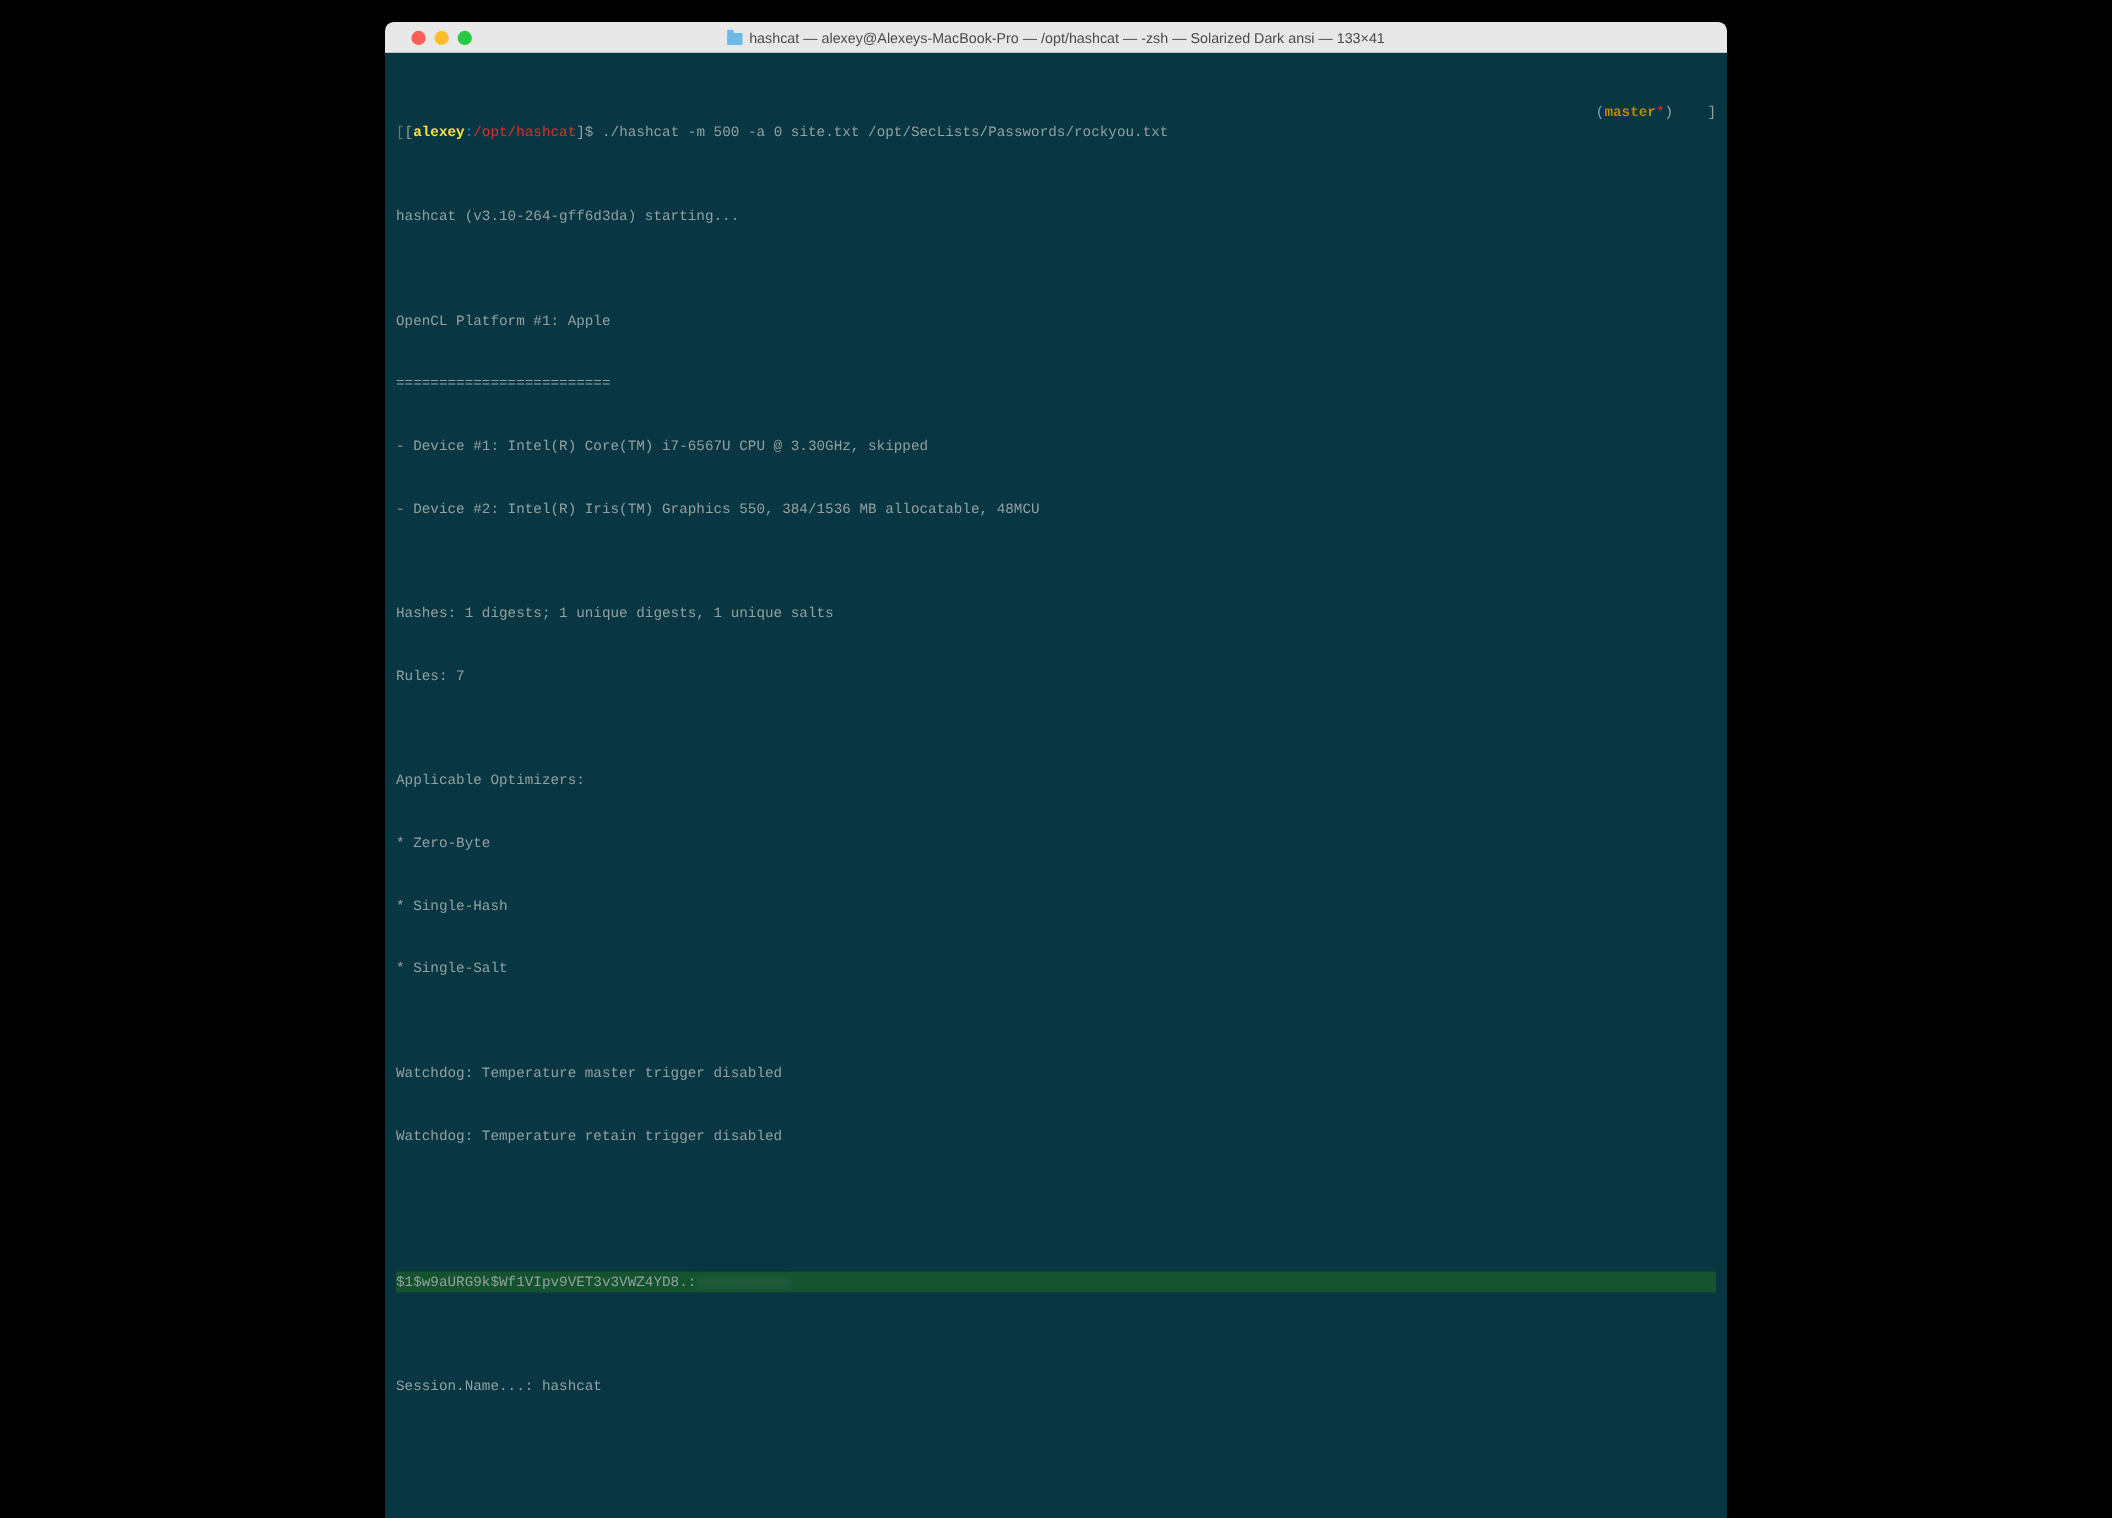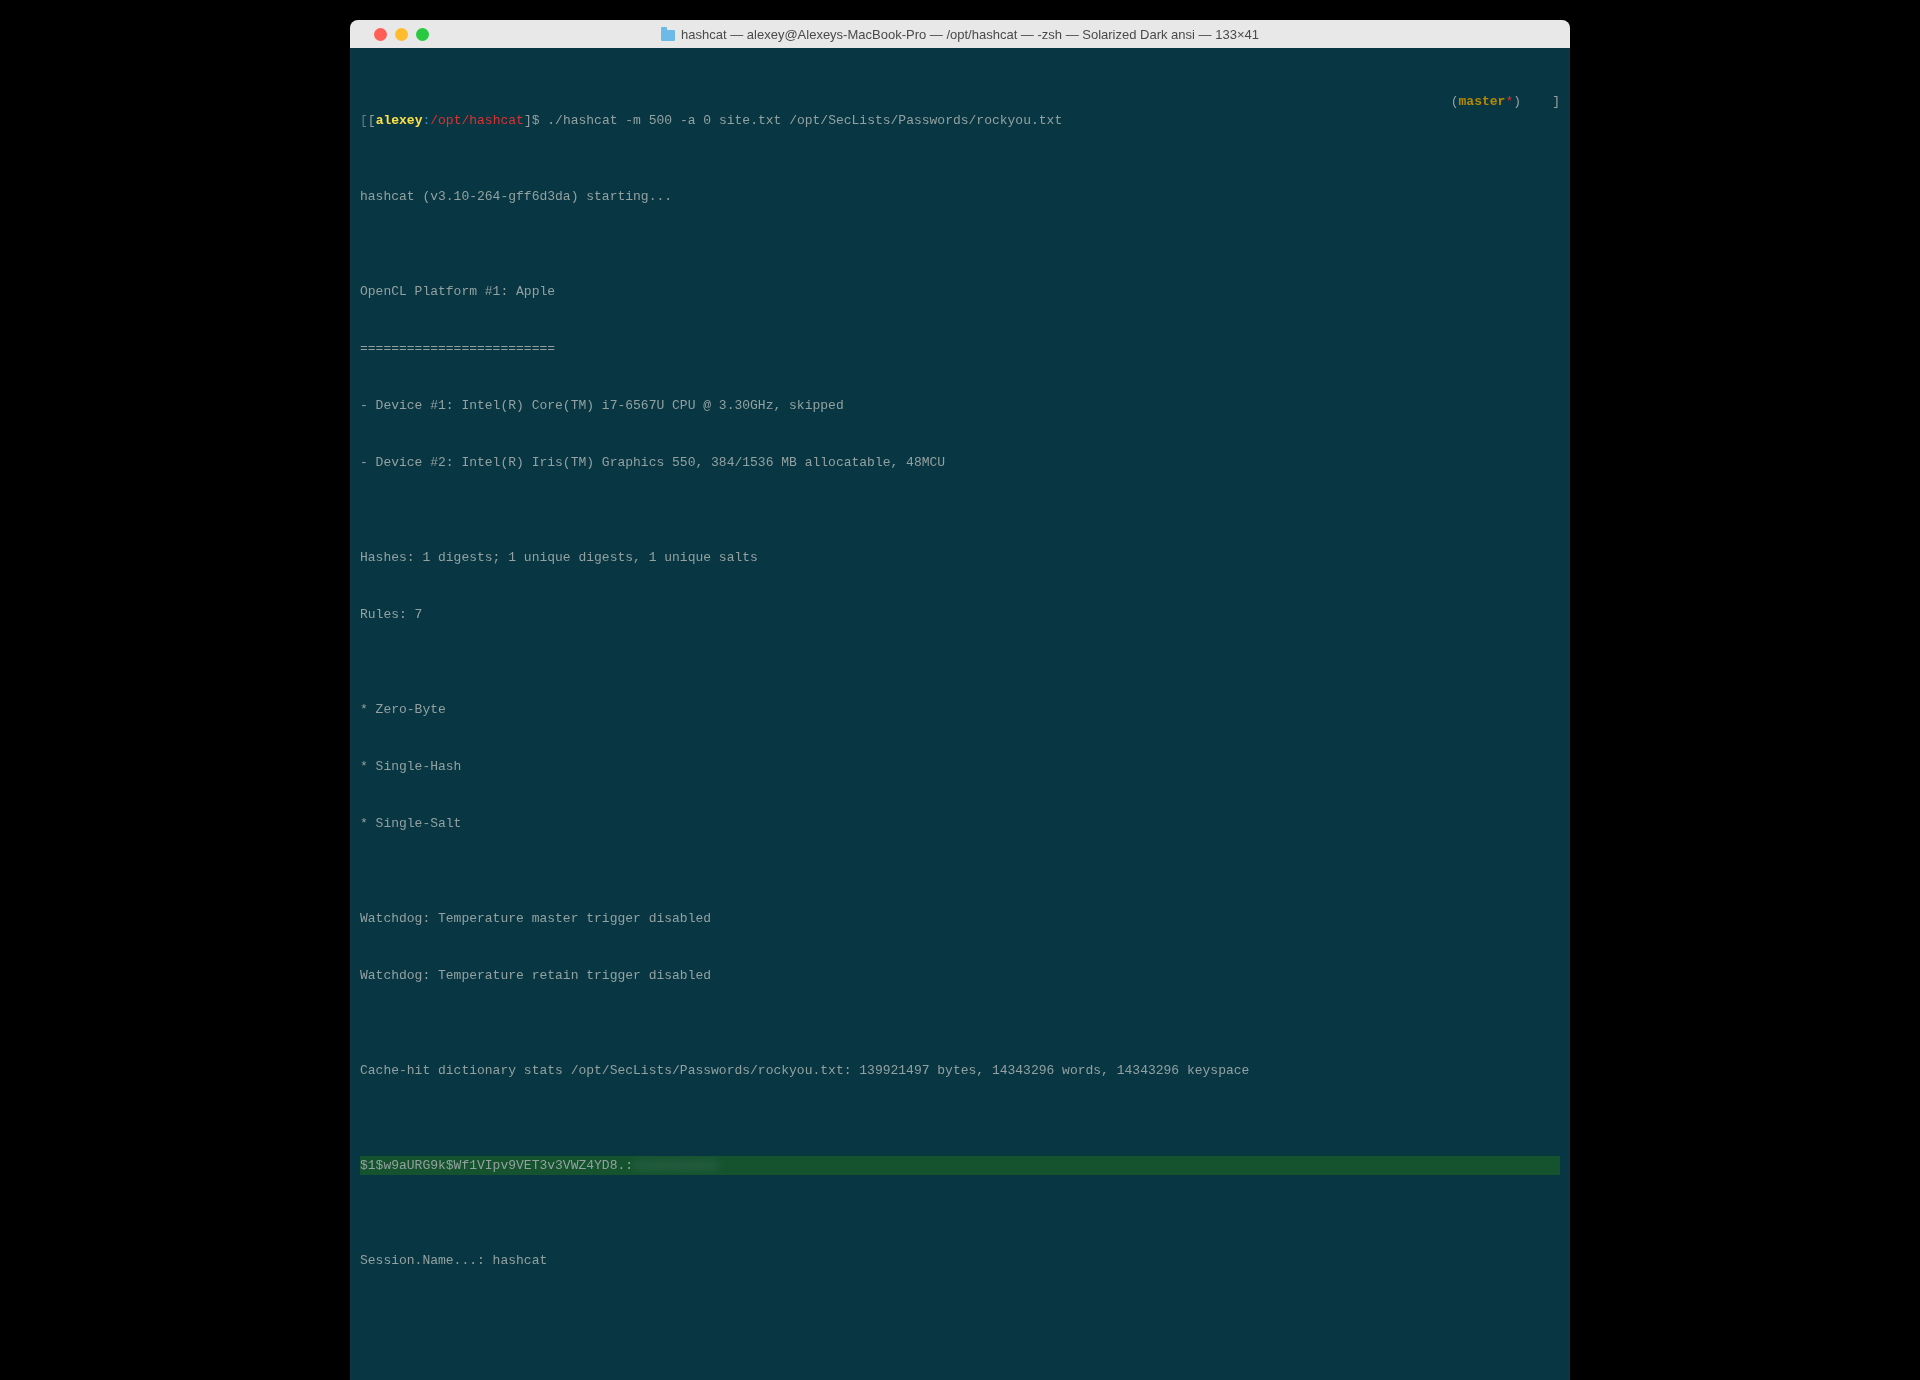--- a/index.html
+++ b/index.html
@@ -124,28 +124,28 @@
     <div class="term-line">hashcat (v3.10-264-gff6d3da) starting...</div>
     <div class="term-line"></div>
     <div class="term-line">OpenCL Platform #1: Apple</div>
     <div class="term-line">=========================</div>
     <div class="term-line">- Device #1: Intel(R) Core(TM) i7-6567U CPU @ 3.30GHz, skipped</div>
     <div class="term-line">- Device #2: Intel(R) Iris(TM) Graphics 550, 384/1536 MB allocatable, 48MCU</div>
     <div class="term-line"></div>
     <div class="term-line">Hashes: 1 digests; 1 unique digests, 1 unique salts</div>
     <div class="term-line">Rules: 7</div>
     <div class="term-line"></div>
+    <div class="term-line">Applicable Optimizers:</div>
     <div class="term-line">* Zero-Byte</div>
     <div class="term-line">* Single-Hash</div>
     <div class="term-line">* Single-Salt</div>
     <div class="term-line"></div>
     <div class="term-line">Watchdog: Temperature master trigger disabled</div>
     <div class="term-line">Watchdog: Temperature retain trigger disabled</div>
     <div class="term-line"></div>
-    <div class="term-line">Cache-hit dictionary stats /opt/SecLists/Passwords/rockyou.txt: 139921497 bytes, 14343296 words, 14343296 keyspace</div>
     <div class="term-line"></div>
     <div class="term-line highlight-row"><span>$1$w9aURG9k$Wf1VIpv9VET3v3VWZ4YD8.:</span><span class="blurred">xxxxxxxxxxx</span></div>
     <div class="term-line"></div>
     <div class="term-line">Session.Name...: hashcat</div>
     
     
     
     
     
     

